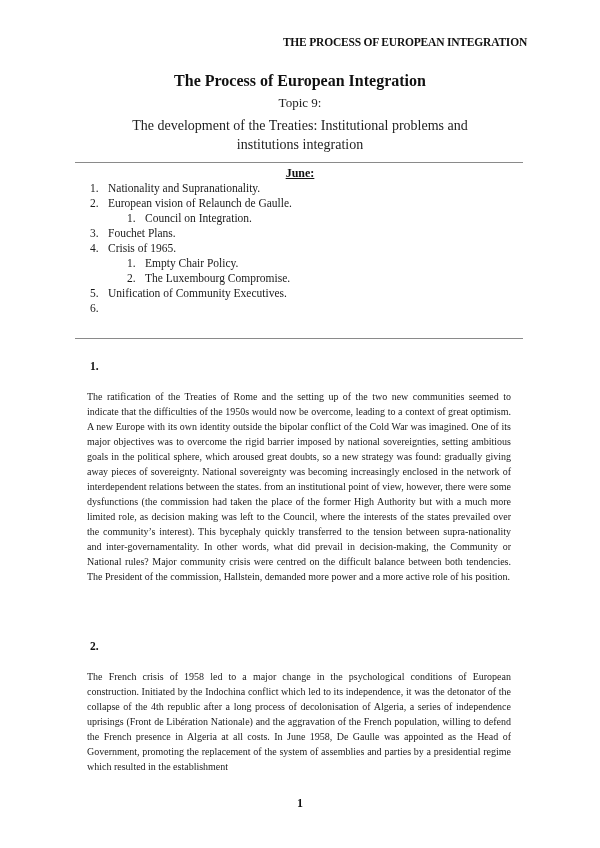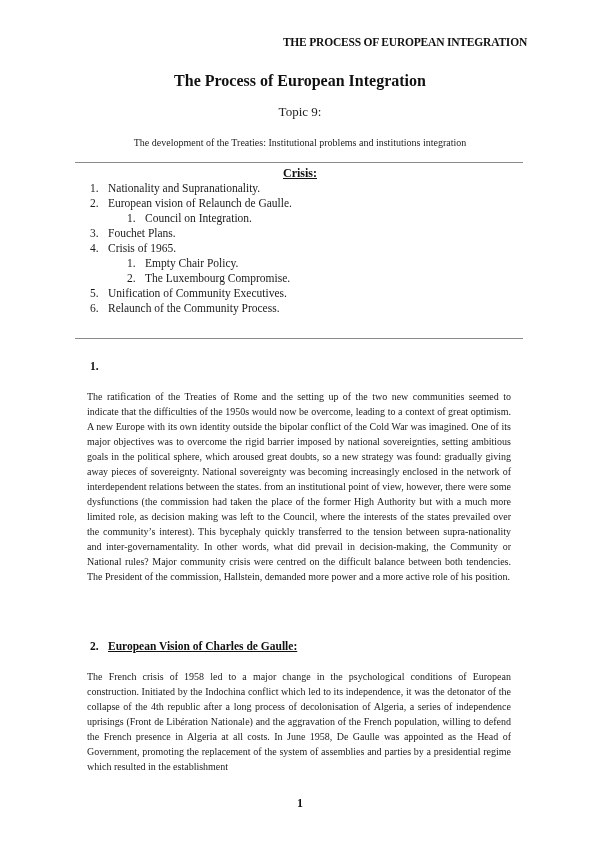--- a/index.html
+++ b/index.html
@@ -42,27 +42,27 @@
       font-size: 16px;
       font-weight: bold;
       line-height: 20px;
       color: #111;
       margin: 0;
     }
     .doc-topic {
       font-size: 13px;
       line-height: 19px;
       color: #222;
-      margin: 11px 0 0 0;
+      margin: 2px 0 0 0;
     }
     .doc-subtitle {
-      font-size: 10px;
+      font-size: 14px;
       line-height: 19px;
       color: #222;
-      margin: 12px auto;
+      margin: 4px auto;
       width: 380px;
     }
     .rule {
       position: absolute;
       left: 75px;
       width: 448px;
       height: 0;
       border-top: 1.3px solid #8a8a8a;
     }
     .rule.top { top: 162px; }
@@ -163,21 +163,21 @@
   <div class="running-header">THE PROCESS OF EUROPEAN INTEGRATION</div>
 
   <div class="title-block">
     <h1 class="doc-title">The Process of European Integration</h1>
     <div class="doc-topic">Topic 9:</div>
     <div class="doc-subtitle">The development of the Treaties: Institutional problems and institutions integration</div>
   </div>
 
   <div class="rule top"></div>
 
-  <div class="index-heading">Crisis:</div>
+  <div class="index-heading">June:</div>
 
   <ul class="index-list">
     <li class="index-item">
       <span class="num">1.</span>
       <span class="txt">Nationality and Supranationality.</span>
     </li>
     <li class="index-item">
       <span class="num">2.</span>
       <span class="txt">European vision of Relaunch de Gaulle.</span>
     </li>
@@ -200,36 +200,34 @@
     <li class="index-item sub">
       <span class="num">2.</span>
       <span class="txt">The Luxembourg Compromise.</span>
     </li>
     <li class="index-item">
       <span class="num">5.</span>
       <span class="txt">Unification of Community Executives.</span>
     </li>
     <li class="index-item">
       <span class="num">6.</span>
-      <span class="txt">Relaunch of the Community Process.</span>
     </li>
   </ul>
 
   <div class="rule bottom"></div>
 
   <div class="section s1">
     <div class="section-heading">
       <span class="num">1.</span>
     </div>
     <p class="section-body">The ratification of the Treaties of Rome and the setting up of the two new communities seemed to indicate that the difficulties of the 1950s would now be overcome, leading to a context of great optimism. A new Europe with its own identity outside the bipolar conflict of the Cold War was imagined. One of its major objectives was to overcome the rigid barrier imposed by national sovereignties, setting ambitious goals in the political sphere, which aroused great doubts, so a new strategy was found: gradually giving away pieces of sovereignty. National sovereignty was becoming increasingly enclosed in the network of interdependent relations between the states. from an institutional point of view, however, there were some dysfunctions (the commission had taken the place of the former High Authority but with a much more limited role, as decision making was left to the Council, where the interests of the states prevailed over the community’s interest). This bycephaly quickly transferred to the  tension between supra-nationality and inter-governamentality. In other words, what did prevail in decision-making, the Community or National rules? Major community crisis were centred on the difficult balance between both tendencies. The President of the commission, Hallstein, demanded more power and a more active role of his position.</p>
   </div>
 
   <div class="section s2">
     <div class="section-heading">
       <span class="num">2.</span>
-      <span class="txt">European Vision of Charles de Gaulle:</span>
     </div>
     <p class="section-body">The French crisis of 1958 led to a major change in the psychological conditions of European construction. Initiated by the Indochina conflict which led to its independence, it was the detonator of the collapse of the 4th republic after a long process of decolonisation of Algeria, a series of independence uprisings (Front de Libération Nationale) and the aggravation of the French population, willing to defend the French presence in Algeria at all costs. In June 1958, De Gaulle was appointed as the Head of Government, promoting the replacement of the system of assemblies and parties by a presidential regime which resulted in the establishment</p>
   </div>
 
   <div class="page-number">1</div>
 
 </div>
 
 </body></html>

